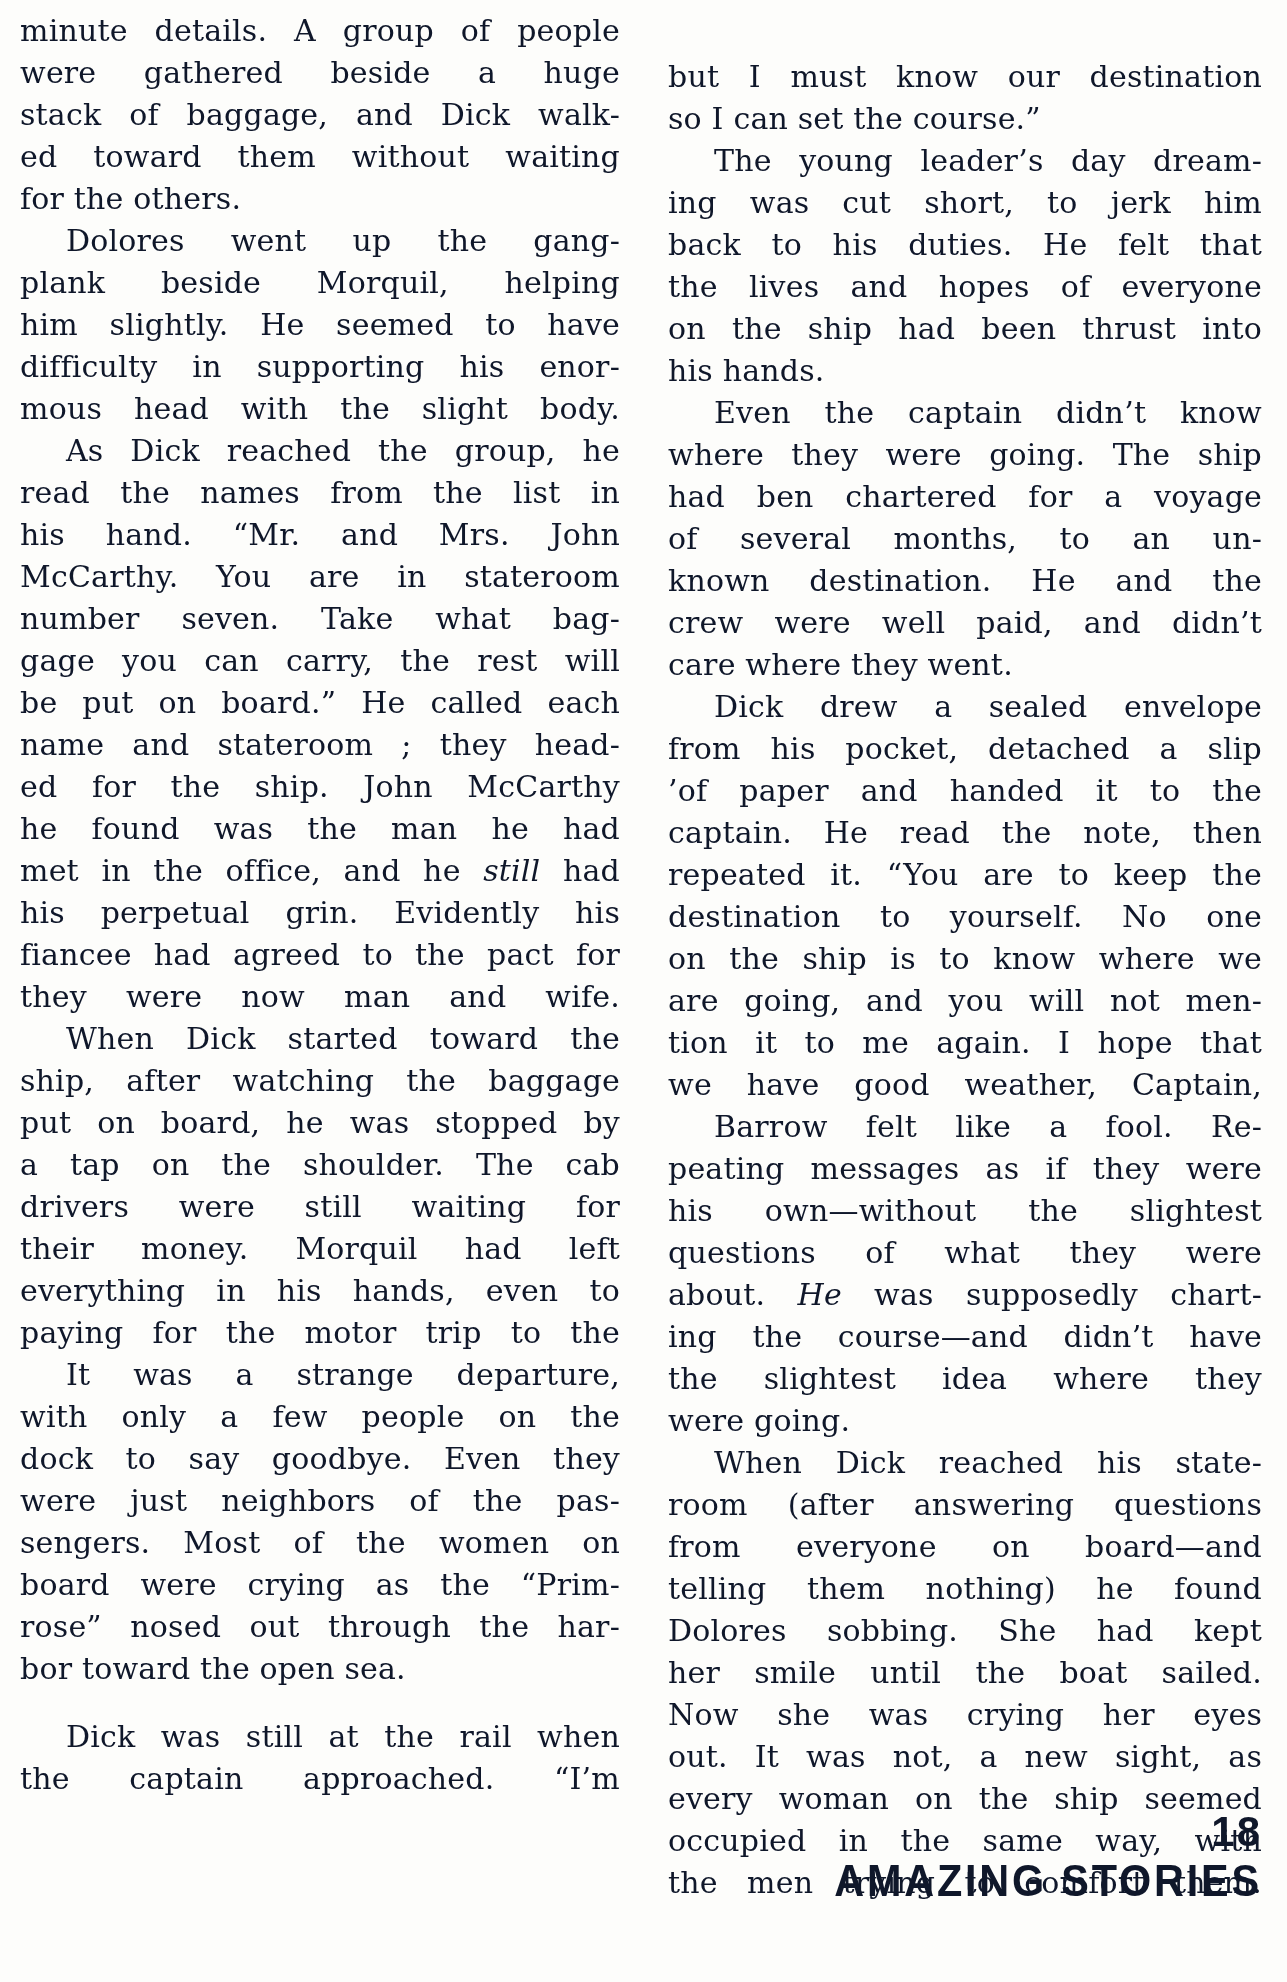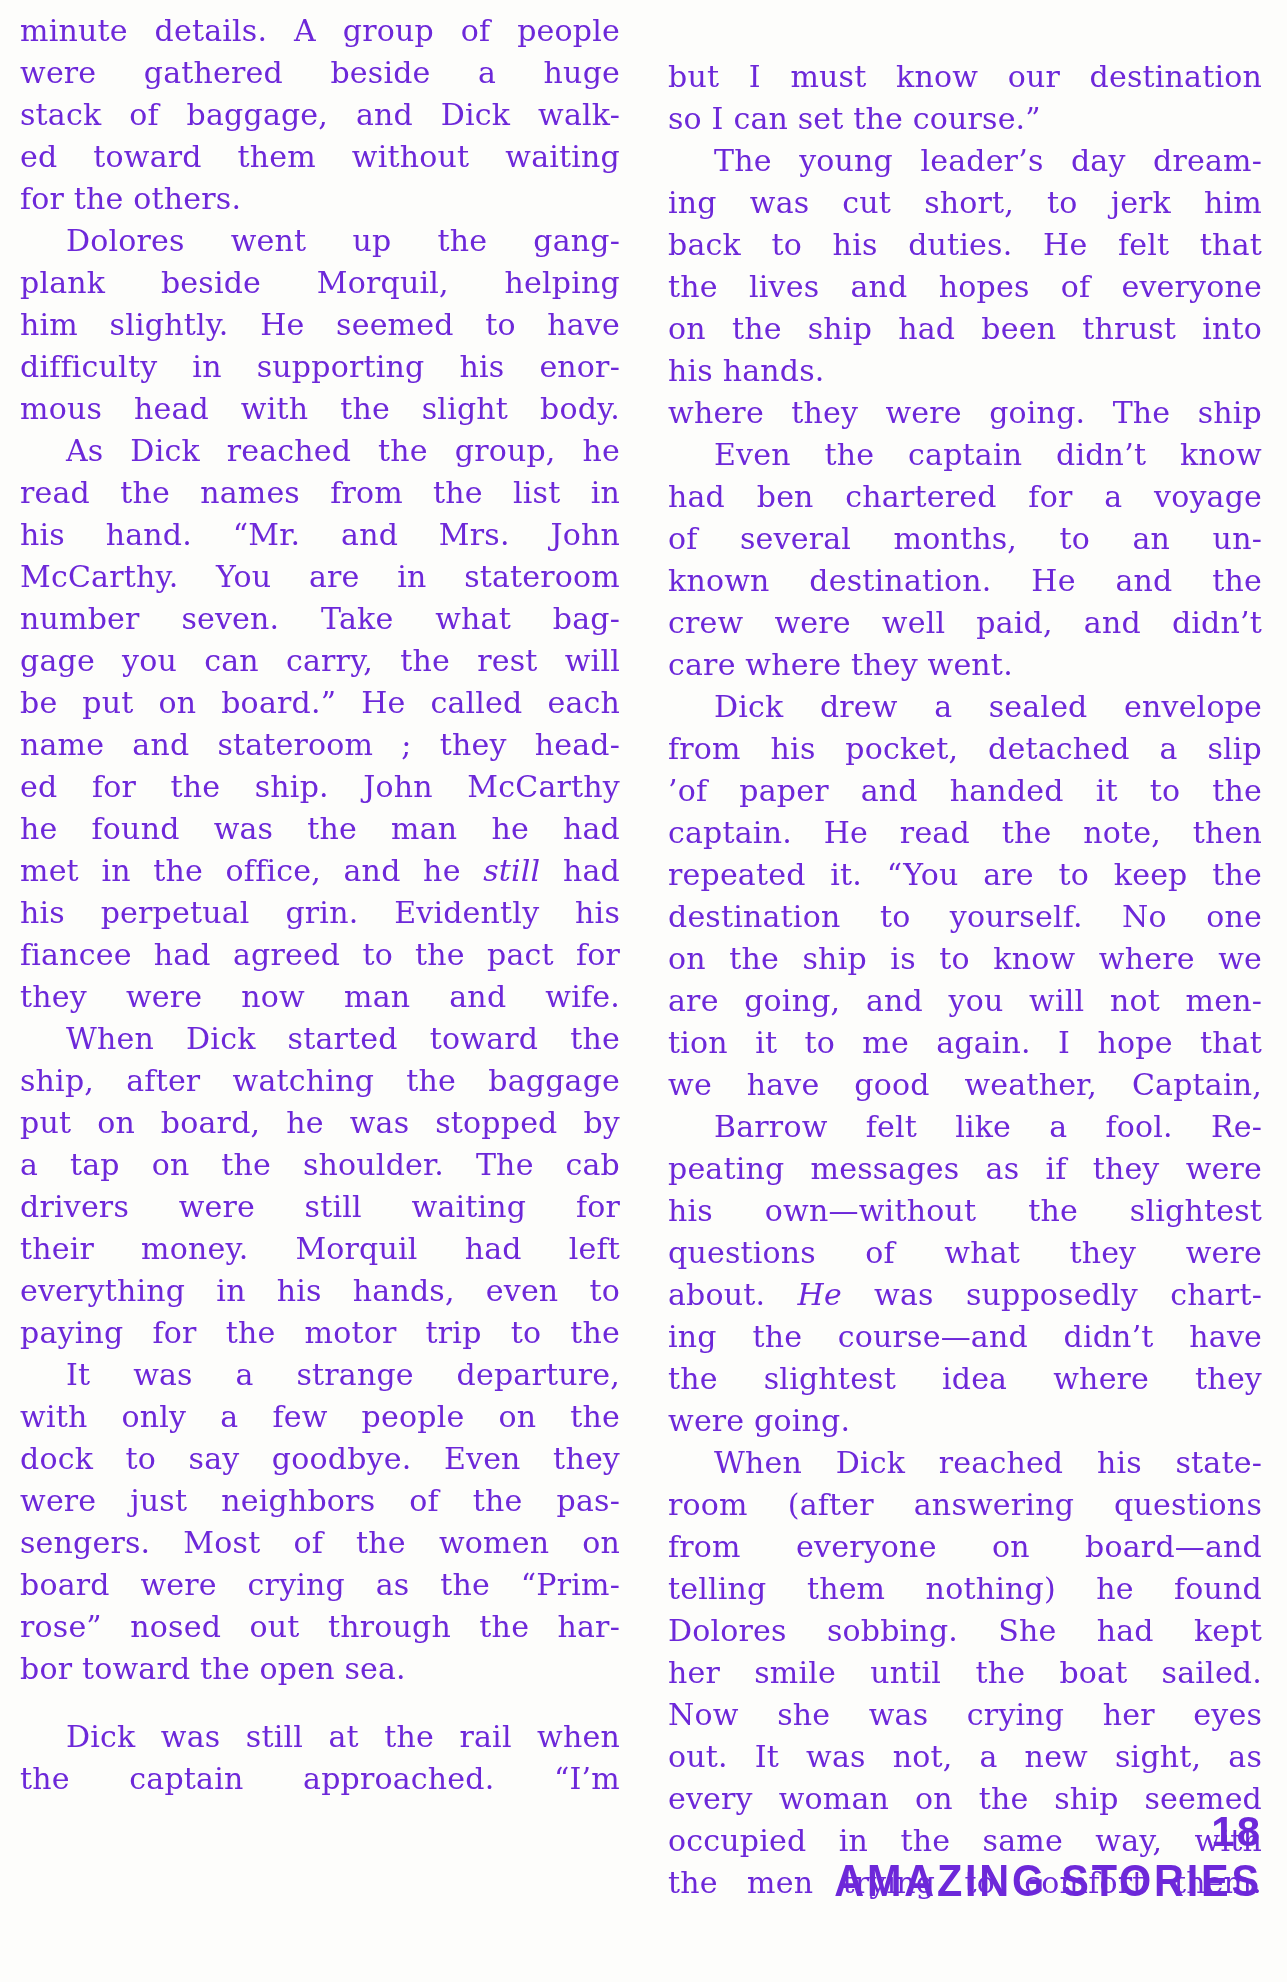--- a/index.html
+++ b/index.html
@@ -5,21 +5,21 @@
   html, body {
     margin: 0;
     padding: 0;
     background: #e8e8e8;
   }
   .page {
     position: relative;
     width: 1287px;
     height: 1982px;
     background: #fdfdfb;
-    color: #6d28d9;
+    color: #0f172a;
     overflow: hidden;
     font-family: "DejaVu Serif", "Liberation Serif", serif;
   }
   .col {
     position: absolute;
     top: 10px;
     font-size: 30px;
     letter-spacing: 0.2px;
   }
   .col-left  { left: 20px;  width: 600px; }
@@ -116,22 +116,22 @@
 
   <div class="col col-right" id="col-right">
       <div class="line just">but I must know our destination</div>
       <div class="line">so I can set the course.”</div>
       <div class="line just ind">The young leader’s day dream-</div>
       <div class="line just">ing was cut short, to jerk him</div>
       <div class="line just">back to his duties. He felt that</div>
       <div class="line just">the lives and hopes of everyone</div>
       <div class="line just">on the ship had been thrust into</div>
       <div class="line">his hands.</div>
+      <div class="line just ind">Even the captain didn’t know</div>
       <div class="line just">where they were going. The ship</div>
-      <div class="line just ind">Even the captain didn’t know</div>
       <div class="line just">had ben chartered for a voyage</div>
       <div class="line just">of several months, to an un-</div>
       <div class="line just">known destination. He and the</div>
       <div class="line just">crew were well paid, and didn’t</div>
       <div class="line">care where they went.</div>
       <div class="line just ind">Dick drew a sealed envelope</div>
       <div class="line just">from his pocket, detached a slip</div>
       <div class="line just">’of paper and handed it to the</div>
       <div class="line just">captain. He read the note, then</div>
       <div class="line just">repeated it. “You are to keep the</div>

